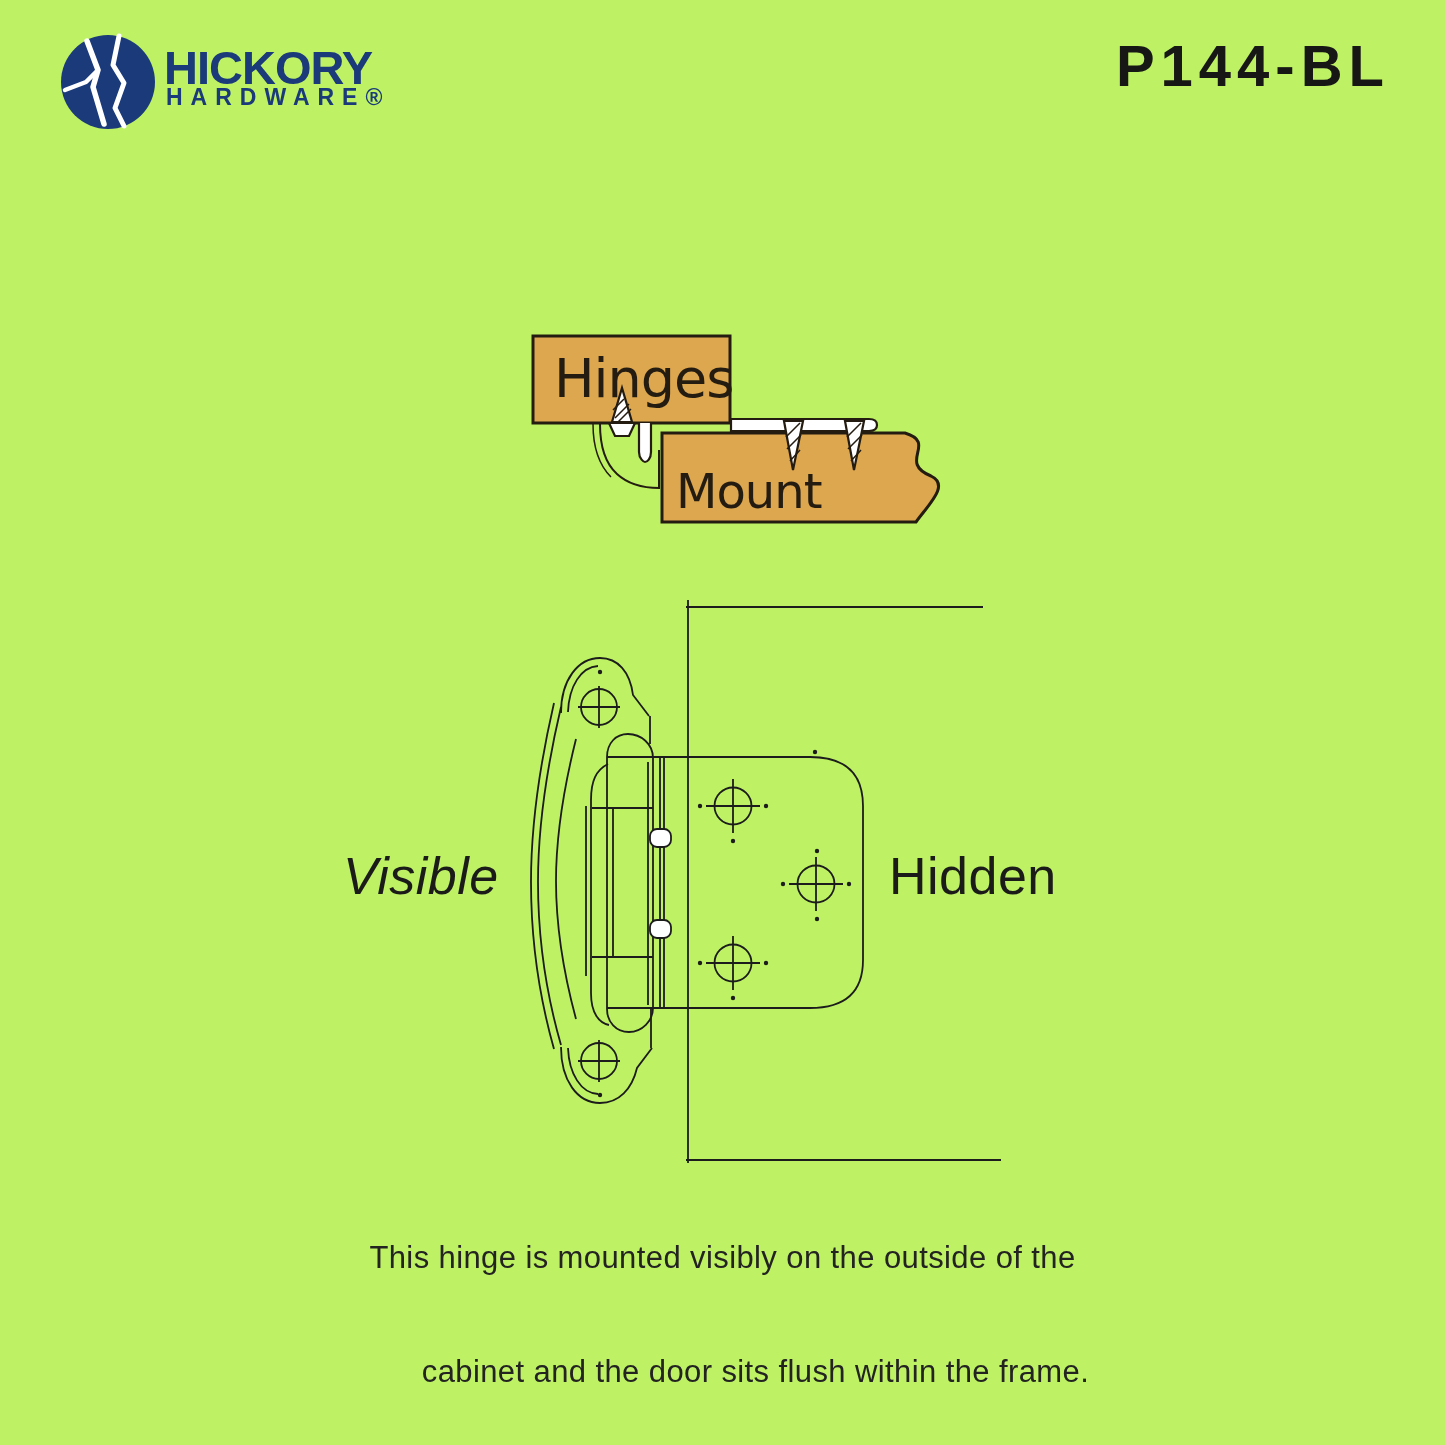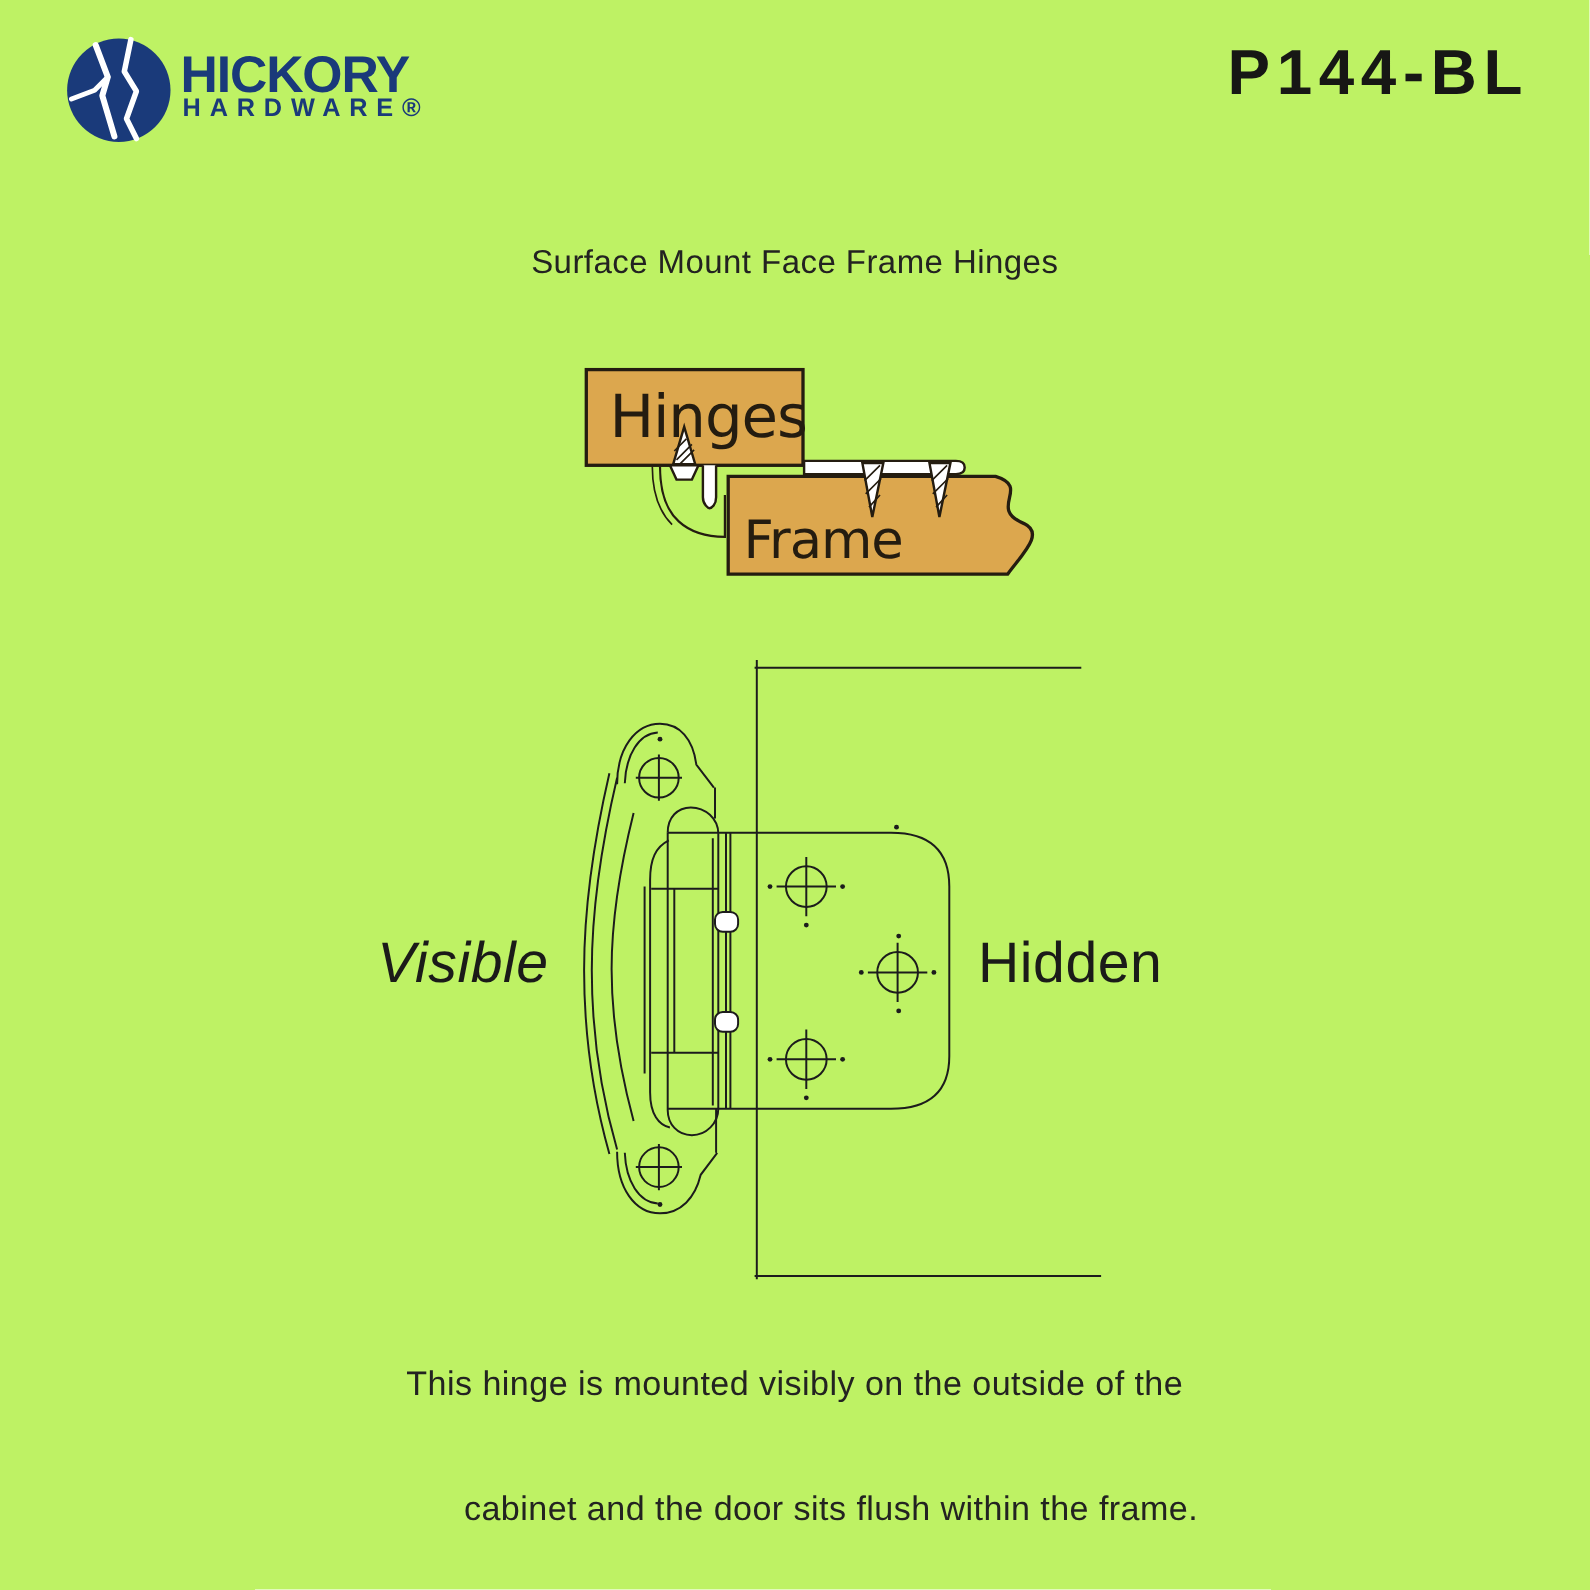--- a/index.html
+++ b/index.html
@@ -92,21 +92,20 @@
   <svg class="logo-svg" width="106" height="106" viewBox="0 0 106 106">
     <circle cx="52" cy="50" r="47" fill="#1a3a7a"></circle>
     <path d="M31,9 L42,38 L37,55 L48,92" fill="none" stroke="#ffffff" stroke-width="5.5" stroke-linejoin="round" stroke-linecap="round"></path>
     <path d="M63,4 L57,33 L68,51 L59,76 L68,94" fill="none" stroke="#ffffff" stroke-width="5" stroke-linejoin="round" stroke-linecap="round"></path>
     <path d="M9,58 L30,50 L42,38" fill="none" stroke="#ffffff" stroke-width="4.5" stroke-linejoin="round" stroke-linecap="round"></path>
   </svg>
   <div class="brand-line1">HICKORY</div>
   <div class="brand-line2">HARDWARE®</div>
   <div class="product-code">P144-BL</div>
 
-  <div class="subtitle-line1">Surface Mount Face Frame Hinges</div>
 
   <svg class="xsec-svg" width="450" height="215" viewBox="520 325 450 215">
 
     <rect class="wood" x="533" y="336" width="197" height="87"></rect>
 
     <path class="wood" d="M662,433 H905 C938,443 897,462 931,476 C950,485 929,504 916,522 H662 Z"></path>
 
     <path class="wht" d="M731,419 H869 C875,419 877,422 877,425 C877,428 875,431 869,431 H731 Z"></path>
 
     <g>
@@ -124,21 +123,21 @@
     <g>
       <path class="wht" d="M784,421 L803,421 L793,470 Z"></path>
       <path class="xln-thin" d="M786,437 L800,423 M787,449 L801,435 M790,461 L800,450"></path>
     </g>
     <g>
       <path class="wht" d="M845,421 L864,421 L854,470 Z"></path>
       <path class="xln-thin" d="M847,437 L861,423 M848,449 L862,435 M851,461 L861,450"></path>
     </g>
   </svg>
   <div class="frame-label">Hinges</div>
-  <div class="door-label">Frame</div>
+  <div class="door-label">Mount</div>
 
   <svg class="hinge-svg" width="485" height="575" viewBox="525 595 485 575">
 
     <path class="t" d="M688,600 V1163 M686,607 H983 M686,1160 H1001"></path>
 
     <g>
       <path class="t" d="M554,703 C539,768 531,826 531,882 C531,938 539,996 554,1049"></path>
       <path class="t" d="M561,707 C546,771 538,828 538,882 C538,936 546,993 561,1045"></path>
       <path class="t" d="M576,739 C563,791 556,837 556,881 C556,925 563,971 576,1019"></path>
 

